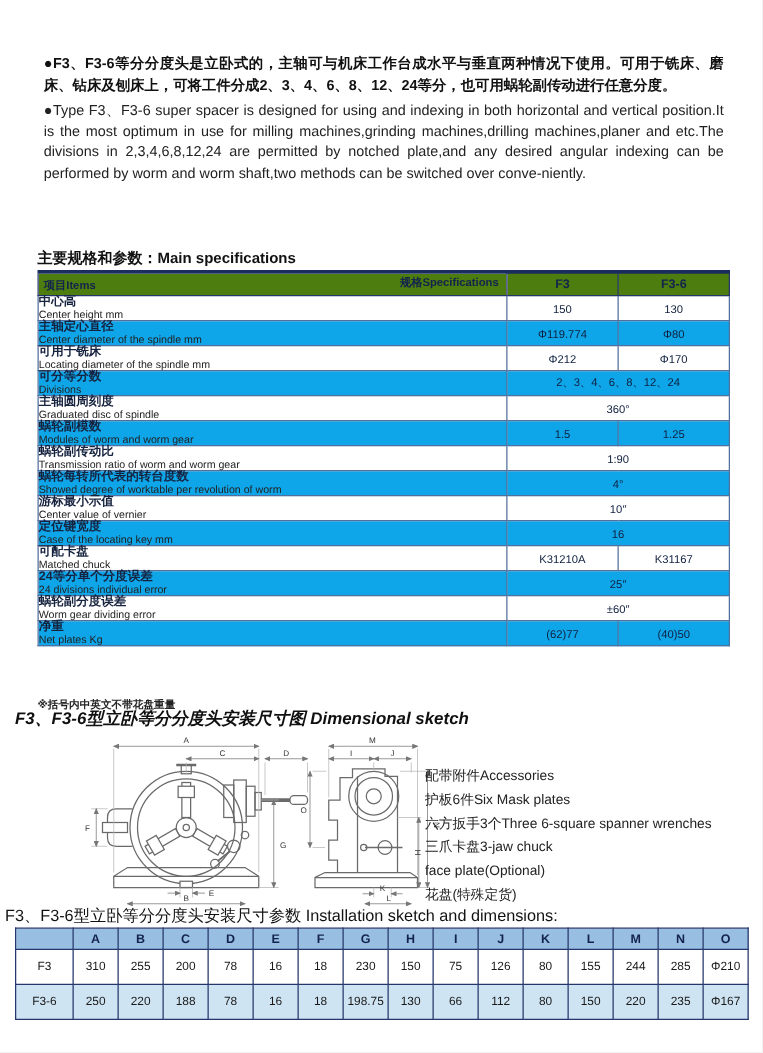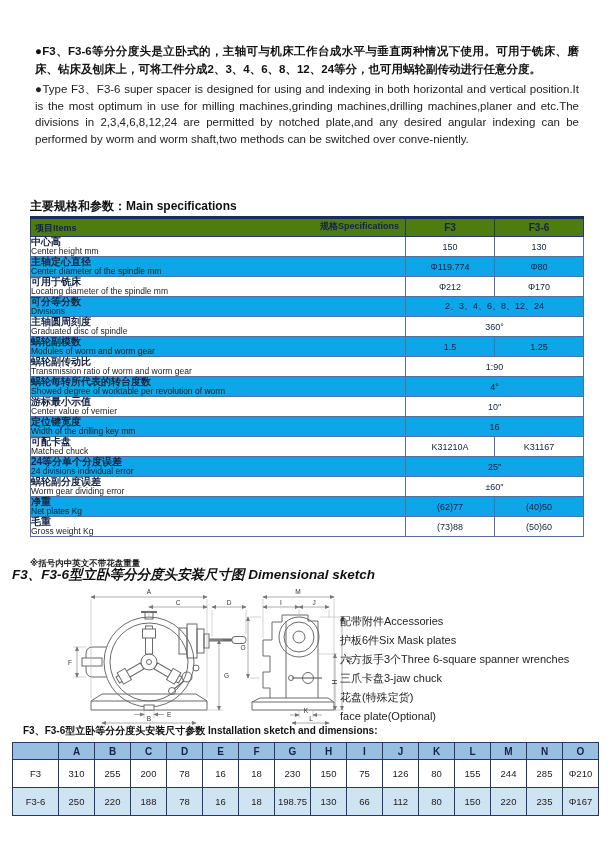--- a/index.html
+++ b/index.html
@@ -8,21 +8,21 @@
     font-family:"Liberation Sans","DejaVu Sans",sans-serif; color:#1a1a1a;
     overflow:hidden; margin:0 auto;
   }
   
   .intro { position:absolute; left:35px; top:42px; width:544px; }
   .intro-cn { font-size:11.5px; line-height:18px; font-weight:bold; text-align:justify; color:#111; }
   .intro-en { font-size:11.5px; line-height:16.5px; text-align:justify; margin-top:3px; color:#222; }
   
   .spec-heading { position:absolute; left:30px; top:198px; font-size:12px; font-weight:600; color:#111; }
   .sketch-heading { position:absolute; left:12px; top:566px; font-size:13.5px; font-weight:700; color:#101010;font-style:italic; }
-  .install-heading { position:absolute; left:23px; top:724px; font-size:10px; font-weight:700; color:#111; }
+  .install-heading { position:absolute; left:4px; top:724px; font-size:13px; font-weight:400; color:#111; }
   .footnote { position:absolute; left:30px; top:558px; font-size:8.5px; font-weight:bold; color:#222; }
   
   table.spec { position:absolute; left:30px; top:216px; width:553px; border-collapse:collapse; table-layout:fixed;
     border-top:3px solid #1b2d5e; border-left:1px solid #24366b; border-right:1px solid #24366b; border-bottom:1px solid #24366b; }
   table.spec thead tr { height:19px; }
   table.spec th { background:#4d7c0f; border:1px solid #24366b; padding:0; }
   table.spec th.colh { font-size:10px; font-weight:bold; color:#13234e; text-align:center; }
   th.diag { position:relative;
     background:linear-gradient(to bottom right, rgba(0,0,0,0) 49.7%, #24366b 49.7%, #24366b 50.3%, rgba(0,0,0,0) 50.3%), #98bfe2; }
   .diag .items { position:absolute; left:4px; bottom:1px; font-size:9px; font-weight:bold; color:#13234e; }
@@ -143,21 +143,21 @@
         <tr>
           <td class="lbl">
             <div class="cn">游标最小示值</div>
             <div class="en">Center value of vernier</div>
           </td>
           <td class="val" colspan="2">10″</td>
         </tr>
         <tr class="alt">
           <td class="lbl">
             <div class="cn">定位键宽度</div>
-            <div class="en">Width of the drilling key mm</div>
+            <div class="en">Case of the locating key mm</div>
           </td>
           <td class="val" colspan="2">16</td>
         </tr>
         <tr>
           <td class="lbl">
             <div class="cn">可配卡盘</div>
             <div class="en">Matched chuck</div>
           </td>
           <td class="val">K31210A</td>
           <td class="val">K31167</td>
@@ -176,28 +176,20 @@
           </td>
           <td class="val" colspan="2">±60″</td>
         </tr>
         <tr class="alt">
           <td class="lbl">
             <div class="cn">净重</div>
             <div class="en">Net plates Kg</div>
           </td>
           <td class="val">(62)77</td>
           <td class="val">(40)50</td>
-        </tr>
-        <tr>
-          <td class="lbl">
-            <div class="cn">毛重</div>
-            <div class="en">Gross weight Kg</div>
-          </td>
-          <td class="val">(73)88</td>
-          <td class="val">(50)60</td>
         </tr>
       </tbody>
   </table>
 
   <div class="footnote">※括号内中英文不带花盘重量</div>
 
   <div class="sketch-heading">F3、F3-6型立卧等分分度头安装尺寸图 Dimensional sketch</div>
 
   <svg class="sketch-svg" width="308" height="140" viewBox="0 0 308 140" xmlns="http://www.w3.org/2000/svg">
     <defs>
@@ -336,22 +328,22 @@
       <line class="dimline" x1="246" y1="135" x2="283" y2="135" marker-start="url(#ar)" marker-end="url(#ar)"></line>
       <text class="dimtxt" x="265" y="133" text-anchor="middle">L</text>
     </g>
   </svg>
 
   <div class="accessories">
       <div>配带附件Accessories</div>
       <div>护板6件Six Mask plates</div>
       <div>六方扳手3个Three 6-square spanner wrenches</div>
       <div>三爪卡盘3-jaw chuck</div>
+      <div>face plate(Optional)</div>
       <div>花盘(特殊定货)</div>
-      <div>face plate(Optional)</div>
     </div>
 
   <div class="install-heading">F3、F3-6型立卧等分分度头安装尺寸参数 Installation sketch and dimensions:</div>
 
   <table class="install">
     <colgroup id="install-cols">
         <col style="width: 46px;">
         <col style="width: 36px;">
         <col style="width: 36px;">
         <col style="width: 36px;">

